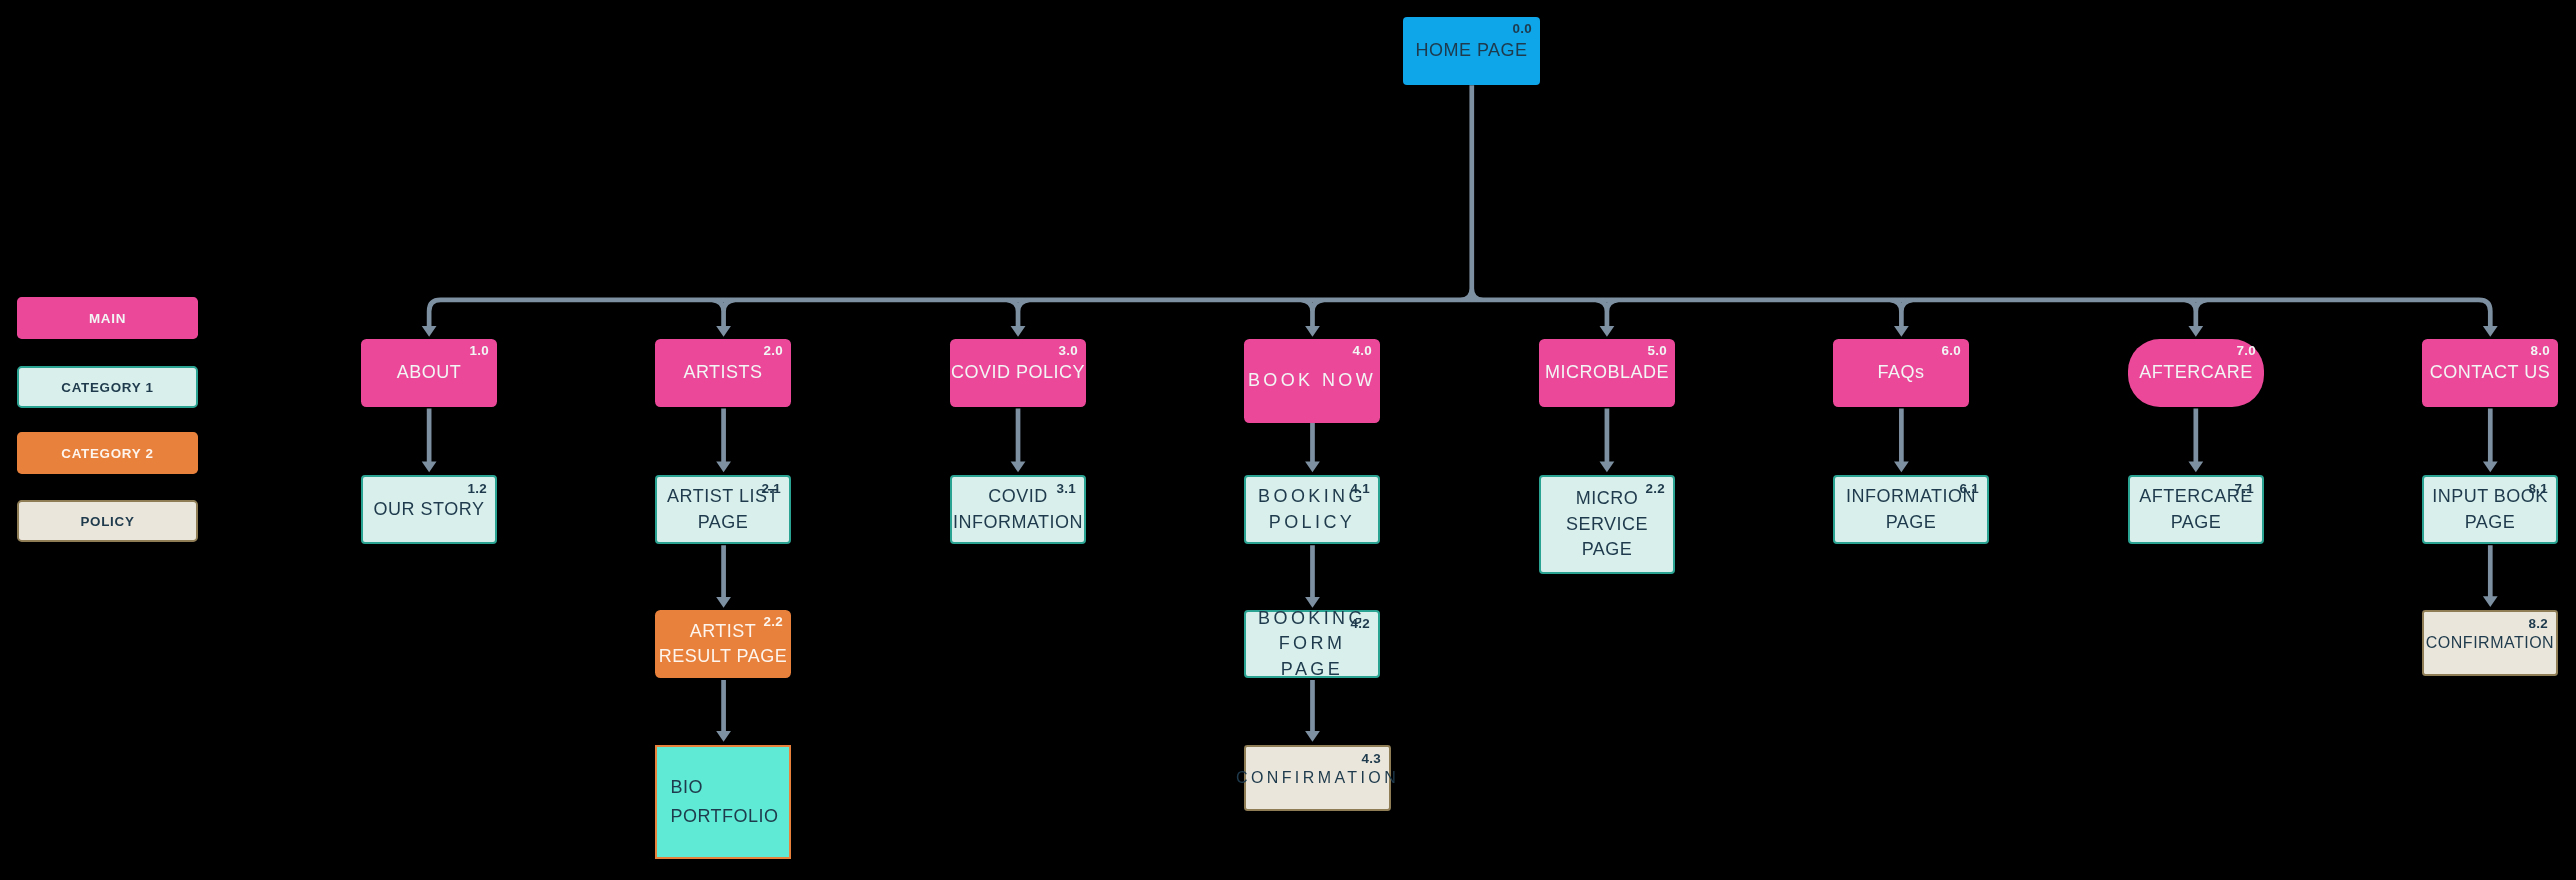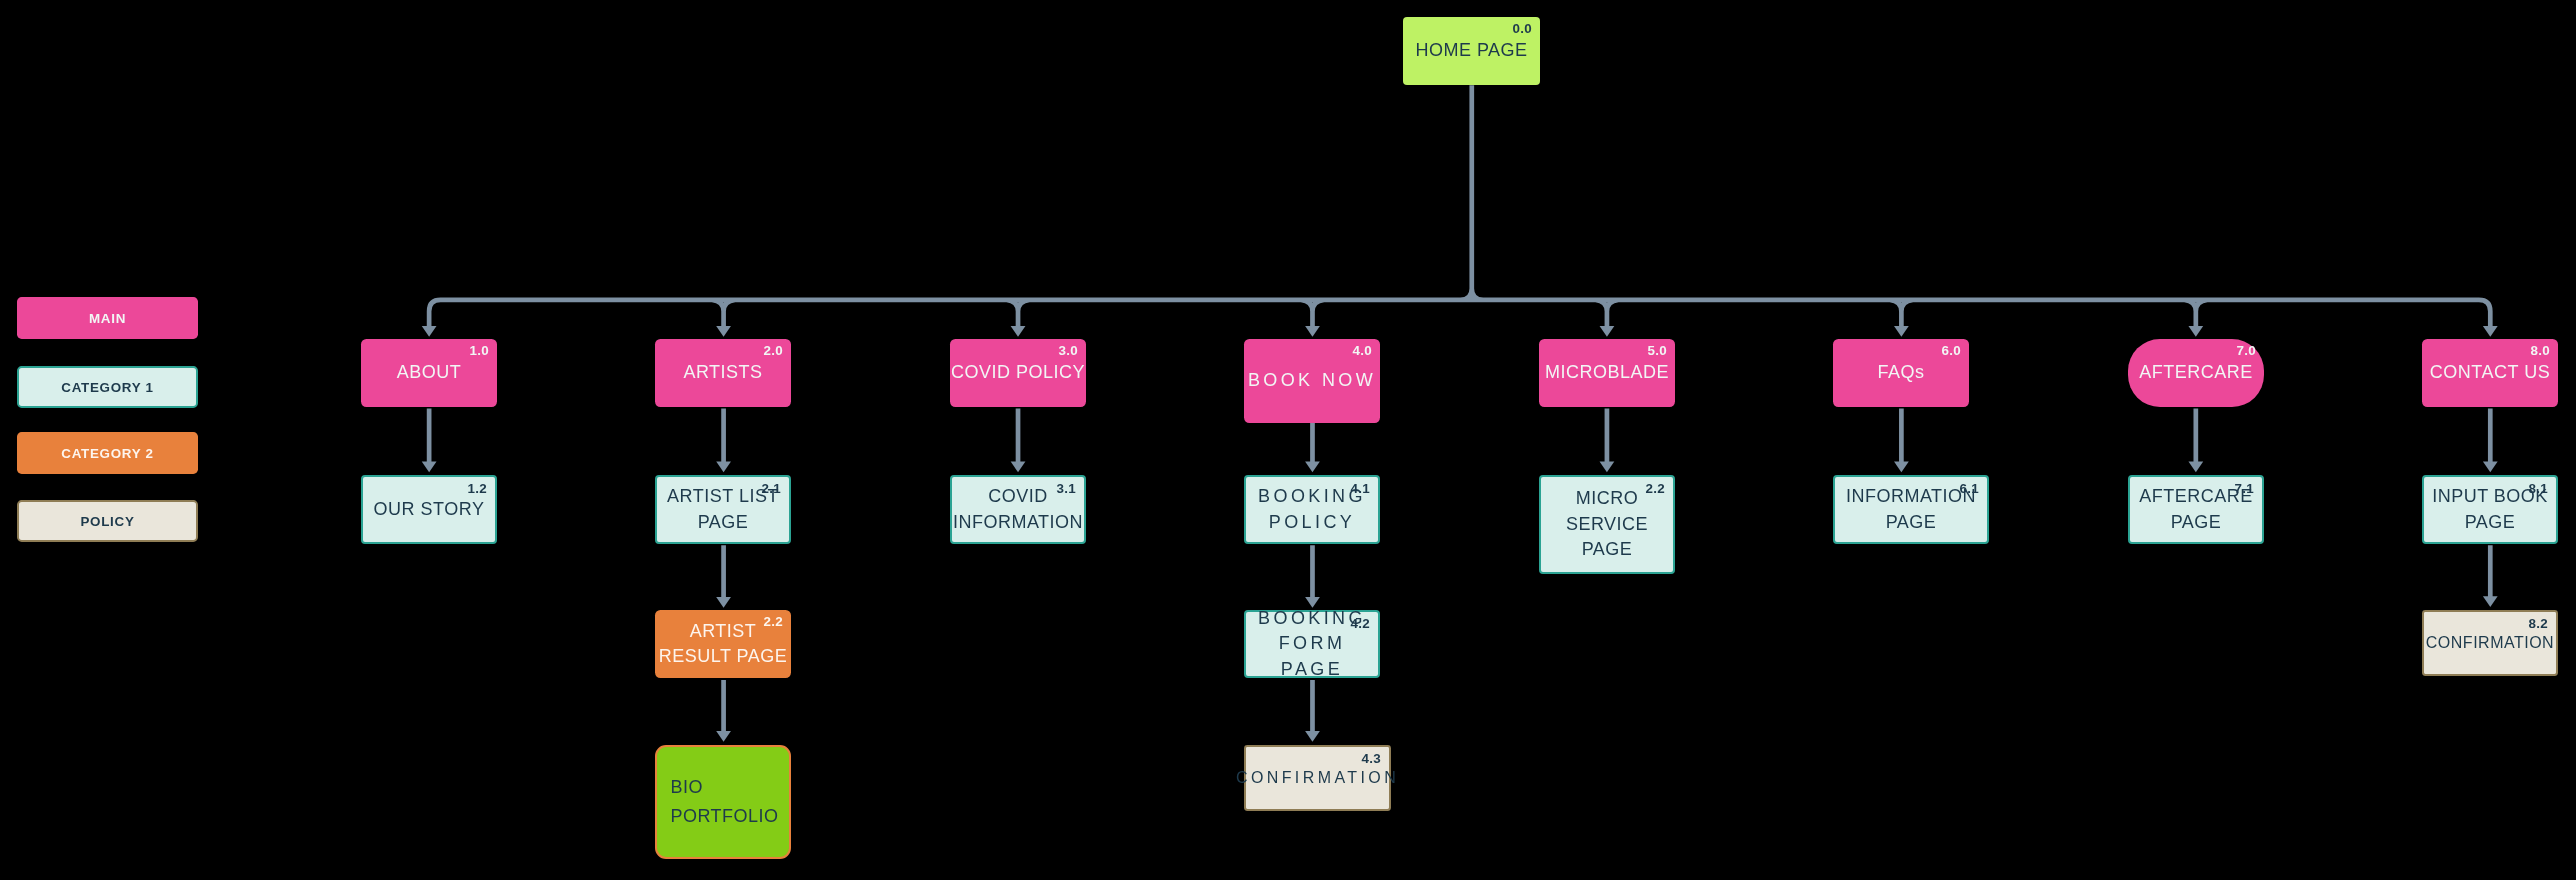--- a/index.html
+++ b/index.html
@@ -13,25 +13,25 @@
   }
   .node .num{
     position:absolute;top:4.7px;right:8px;
     font-size:13.4px;font-weight:600;letter-spacing:0.3px;line-height:1;
   }
   .node .label{font-size:18px;line-height:25.5px;letter-spacing:0.5px;}
   .node.wide .label{letter-spacing:3.4px;}
   .node.small .label{font-size:16px;}
   .node.align-left{justify-content:flex-start;text-align:left;padding-left:13.4px;}
   .node.align-left .label{line-height:29px;}
-  .type-root{background:#bef264;color:#1e3a4c;border-radius:4px;}
+  .type-root{background:#0ea5e9;color:#1e3a4c;border-radius:4px;}
   .type-main{background:#ec4899;color:#f2f6f5;}
   .type-cat1{background:#d9efeb;color:#1e3a4c;border:2px solid #2ba393;border-radius:4px;}
   .type-cat2{background:#e8813c;color:#fdf5ee;}
-  .type-cat2light{background:#84cc16;color:#1e3a4c;border:2px solid #e8813c;border-radius:11px;}
+  .type-cat2light{background:#5eead4;color:#1e3a4c;border:2px solid #e8813c;border-radius:0;}
   .type-action{background:#eae6db;color:#1e3a4c;border:2px solid #8f7d55;border-radius:3.4px;}
   .chip{
     position:absolute;box-sizing:border-box;border-radius:4.7px;
     display:flex;align-items:center;justify-content:center;text-align:center;
     font-size:13.4px;font-weight:700;letter-spacing:0.7px;
   }
 </style>
 </head>
 <body>
 

